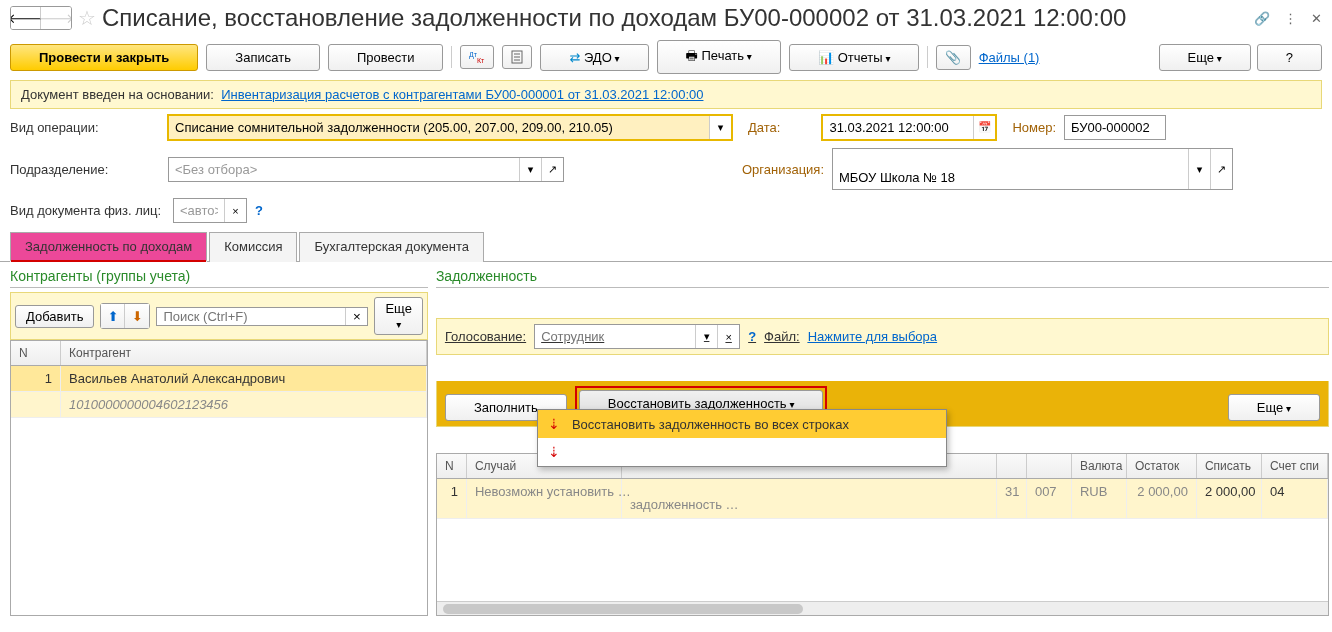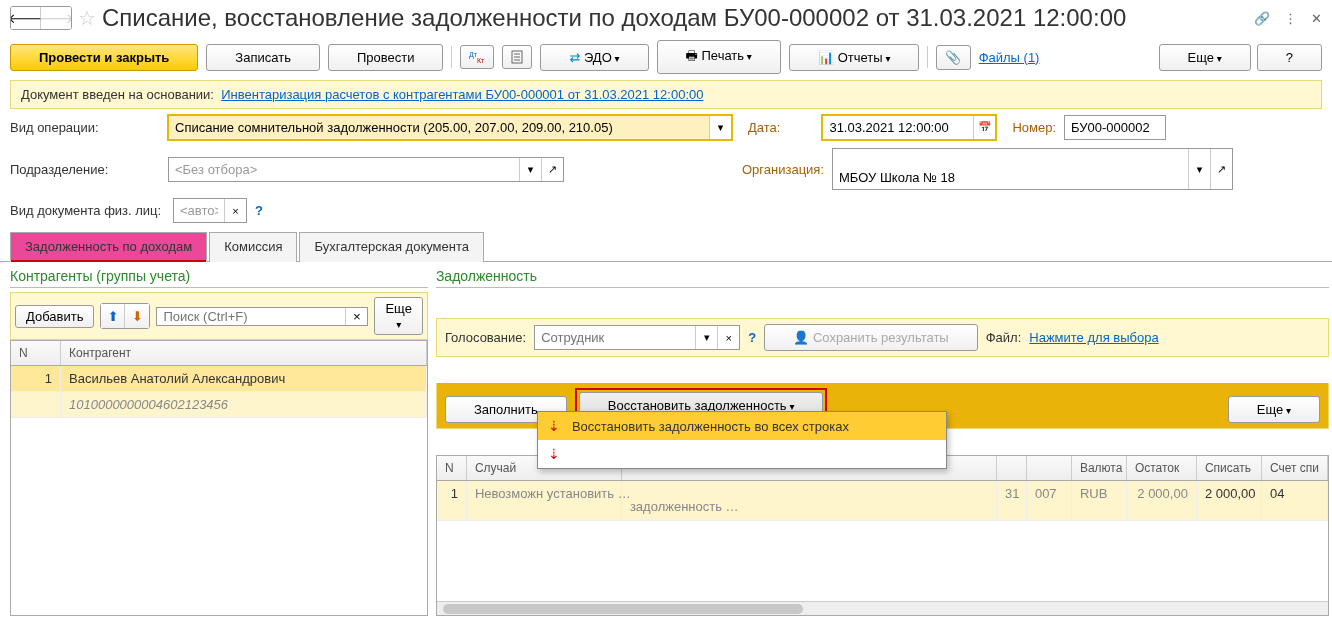--- a/index.html
+++ b/index.html
@@ -48,21 +48,21 @@
 .search-input { flex:1; border:none; padding:0 6px; font-size:13px; }
 .search-clear { width:22px; border:none; border-left:1px solid #ccc; background:#fff; cursor:pointer; }
 .grid { border: 1px solid #aaa; flex:1; overflow:auto; background:#fff; }
 .grid-head { display: flex; background: linear-gradient(#fafafa,#eee); border-bottom: 1px solid #aaa; }
 .grid-head .cell { padding: 5px 8px; border-right: 1px solid #ccc; font-size: 12px; color:#555; }
 .grid-row { display: flex; border-bottom: 1px solid #eee; }
 .grid-row .cell { padding: 5px 8px; border-right: 1px solid #eee; font-size: 13px; }
 .row-yellow { background: #ffe89a; }
 .row-light { background: #fff5cc; }
 .grey-text { color: #888; }
-.right-bar { background: #fff8d0; border: 1px solid #e8d878; padding: 5px 8px; display: flex; align-items: center; gap: 8px; }
+.right-bar { background: #fff8d0; border: 1px solid #e8d878; padding: 5px 8px; display: flex; align-items: center; gap: 8px; text-decoration: underline; }
 .right-bar2 { background: #eab308; border: 1px solid #e8d878; border-top:none; padding: 5px 8px; display: flex; align-items: flex-end; gap: 8px; position:relative; }
 .highlight-red { border: 2px solid #d40000; padding: 2px; display: inline-flex; }
 .dropdown { position: absolute; top: 28px; left: 100px; width: 410px; background: #fff; border: 1px solid #888; box-shadow: 2px 3px 6px rgba(0,0,0,0.25); z-index: 10; }
 .dropdown-item { padding: 6px 10px; display: flex; align-items: center; gap: 8px; cursor: pointer; }
 .dropdown-item.hl { background: #ffcc33; }
 .dd-arrow { color: #d40000; font-size: 14px; width: 16px; display:inline-block; }
 .grid2 { border:1px solid #aaa; flex:1; overflow:auto; background:#fff; position:relative; }
 .grid2 .grid-head .cell, .grid2 .grid-row .cell { white-space: nowrap; }
 .scrollbar-h { position:absolute; left:0; right:0; bottom:0; height:14px; background:#eee; border-top:1px solid #ccc; }
 .scrollbar-h .thumb { position:absolute; left:6px; top:2px; width:360px; height:10px; background:#c8c8c8; border-radius:5px; }
@@ -207,21 +207,20 @@
     <div class="pane-right">
       <div class="pane-title">Задолженность</div>
       <div class="right-bar">
         <span>Голосование:</span>
         <div class="input-group">
           <input class="input-field placeholder" style="width: 160px;" placeholder="Сотрудник">
           <button class="input-btn">▾</button>
           <button class="input-btn">×</button>
         </div>
         <span class="q-icon">?</span>
-        <button class="btn" style="color:#aaa">👤 <span>Сохранить результаты</span></button>
         <span>Файл:</span>
         <span class="link">Нажмите для выбора</span>
       </div>
       <div class="right-bar2">
         <button class="btn">Заполнить</button>
         <span class="highlight-red">
           <button class="btn btn-drop" style="background:linear-gradient(#f0f0f0,#ddd)">Восстановить задолженность</button>
         </span>
         <button class="btn btn-drop mlauto">Еще</button>
 

